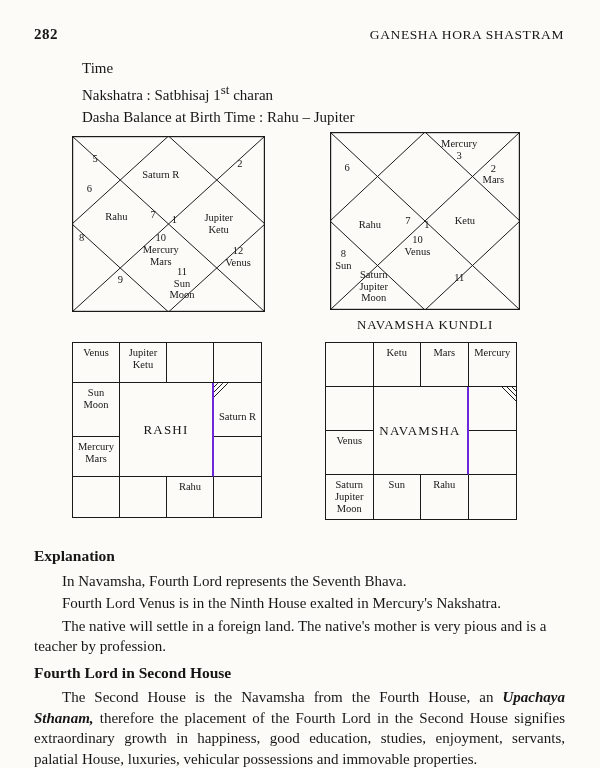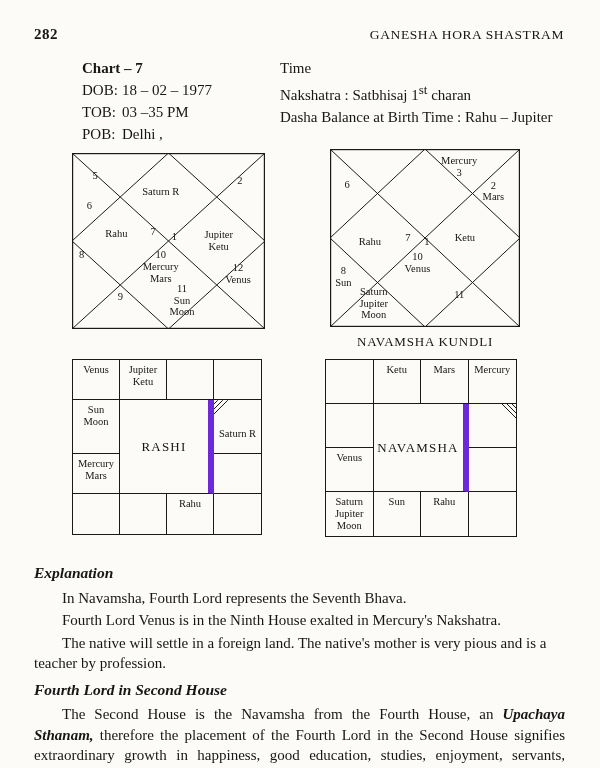--- a/index.html
+++ b/index.html
@@ -42,56 +42,50 @@
   .sgrid.left { left:72px; width:190px; height:176px; }
   .sgrid.right { left:325px; width:192px; height:178px; }
   .sg-cell {
     border-right:1px solid #1a1a1a; border-bottom:1px solid #1a1a1a;
     font-size:10.5px; line-height:1.15; padding-top:4px; text-align:center;
     white-space:pre-line; position:relative;
   }
   .sg-cell.c4 { border-right:none; }
   .sg-cell.r4 { border-bottom:none; }
   .sg-center {
-    border-right:6px solid #6d28d9; border-bottom:1px solid #1a1a1a;
+    border-right:2px solid #6d28d9; border-bottom:1px solid #1a1a1a;
     display:flex; align-items:center; justify-content:center;
     font-size:13px; letter-spacing:1.2px;
   }
   .sg-txt { display:block; white-space:pre-line; }
   .hatch { position:absolute; width:18px; height:15px; }
   .hatch-tl { top:0; left:0;
     background:repeating-linear-gradient(135deg, transparent 0 2.5px, #1a1a1a 2.5px 3.5px);
     clip-path:polygon(0 0,100% 0,0 100%); }
   .hatch-tr { top:0; right:0;
     background:repeating-linear-gradient(45deg, transparent 0 2.5px, #1a1a1a 2.5px 3.5px);
     clip-path:polygon(0 0,100% 0,100% 100%); }
   
   .text { padding:12px 35px 0 34px; font-size:15px; line-height:20.5px; }
-  .text h3 { font-size:15.5px; font-weight:bold; margin:6px 0 4px;font-style:italic; }
+  .text h3 { font-size:15.5px; font-weight:bold; margin:6px 0 4px; }
   .para { text-indent:28px; margin-bottom:2px; }
   .para.just { text-align:justify; }
   .em { font-weight:bold; font-style:italic; }
 </style>
 </head>
 <body>
 
 <div class="page">
 
   <div class="header">
     <span class="page-num">282</span>
     <span class="book-title">GANESHA HORA SHASTRAM</span>
   </div>
 
   <div class="info">
-    <div class="info-left">
-      <div class="chart-title">Chart – 7</div>
-      <div><span class="ilbl">DOB:</span><span>18 – 02 – 1977</span></div>
-      <div><span class="ilbl">TOB:</span><span>03 –35 PM</span></div>
-      <div><span class="ilbl">POB:</span><span>Delhi ,</span></div>
-    </div>
     <div class="info-right">
       <div>Time</div>
       <div><span>Nakshatra : Satbhisaj 1</span><span class="sup">st</span><span> charan</span></div>
       <div>Dasha Balance at Birth Time : Rahu – Jupiter</div>
     </div>
   </div>
 
   <div class="north-row">
 
     <figure class="nchart left">

